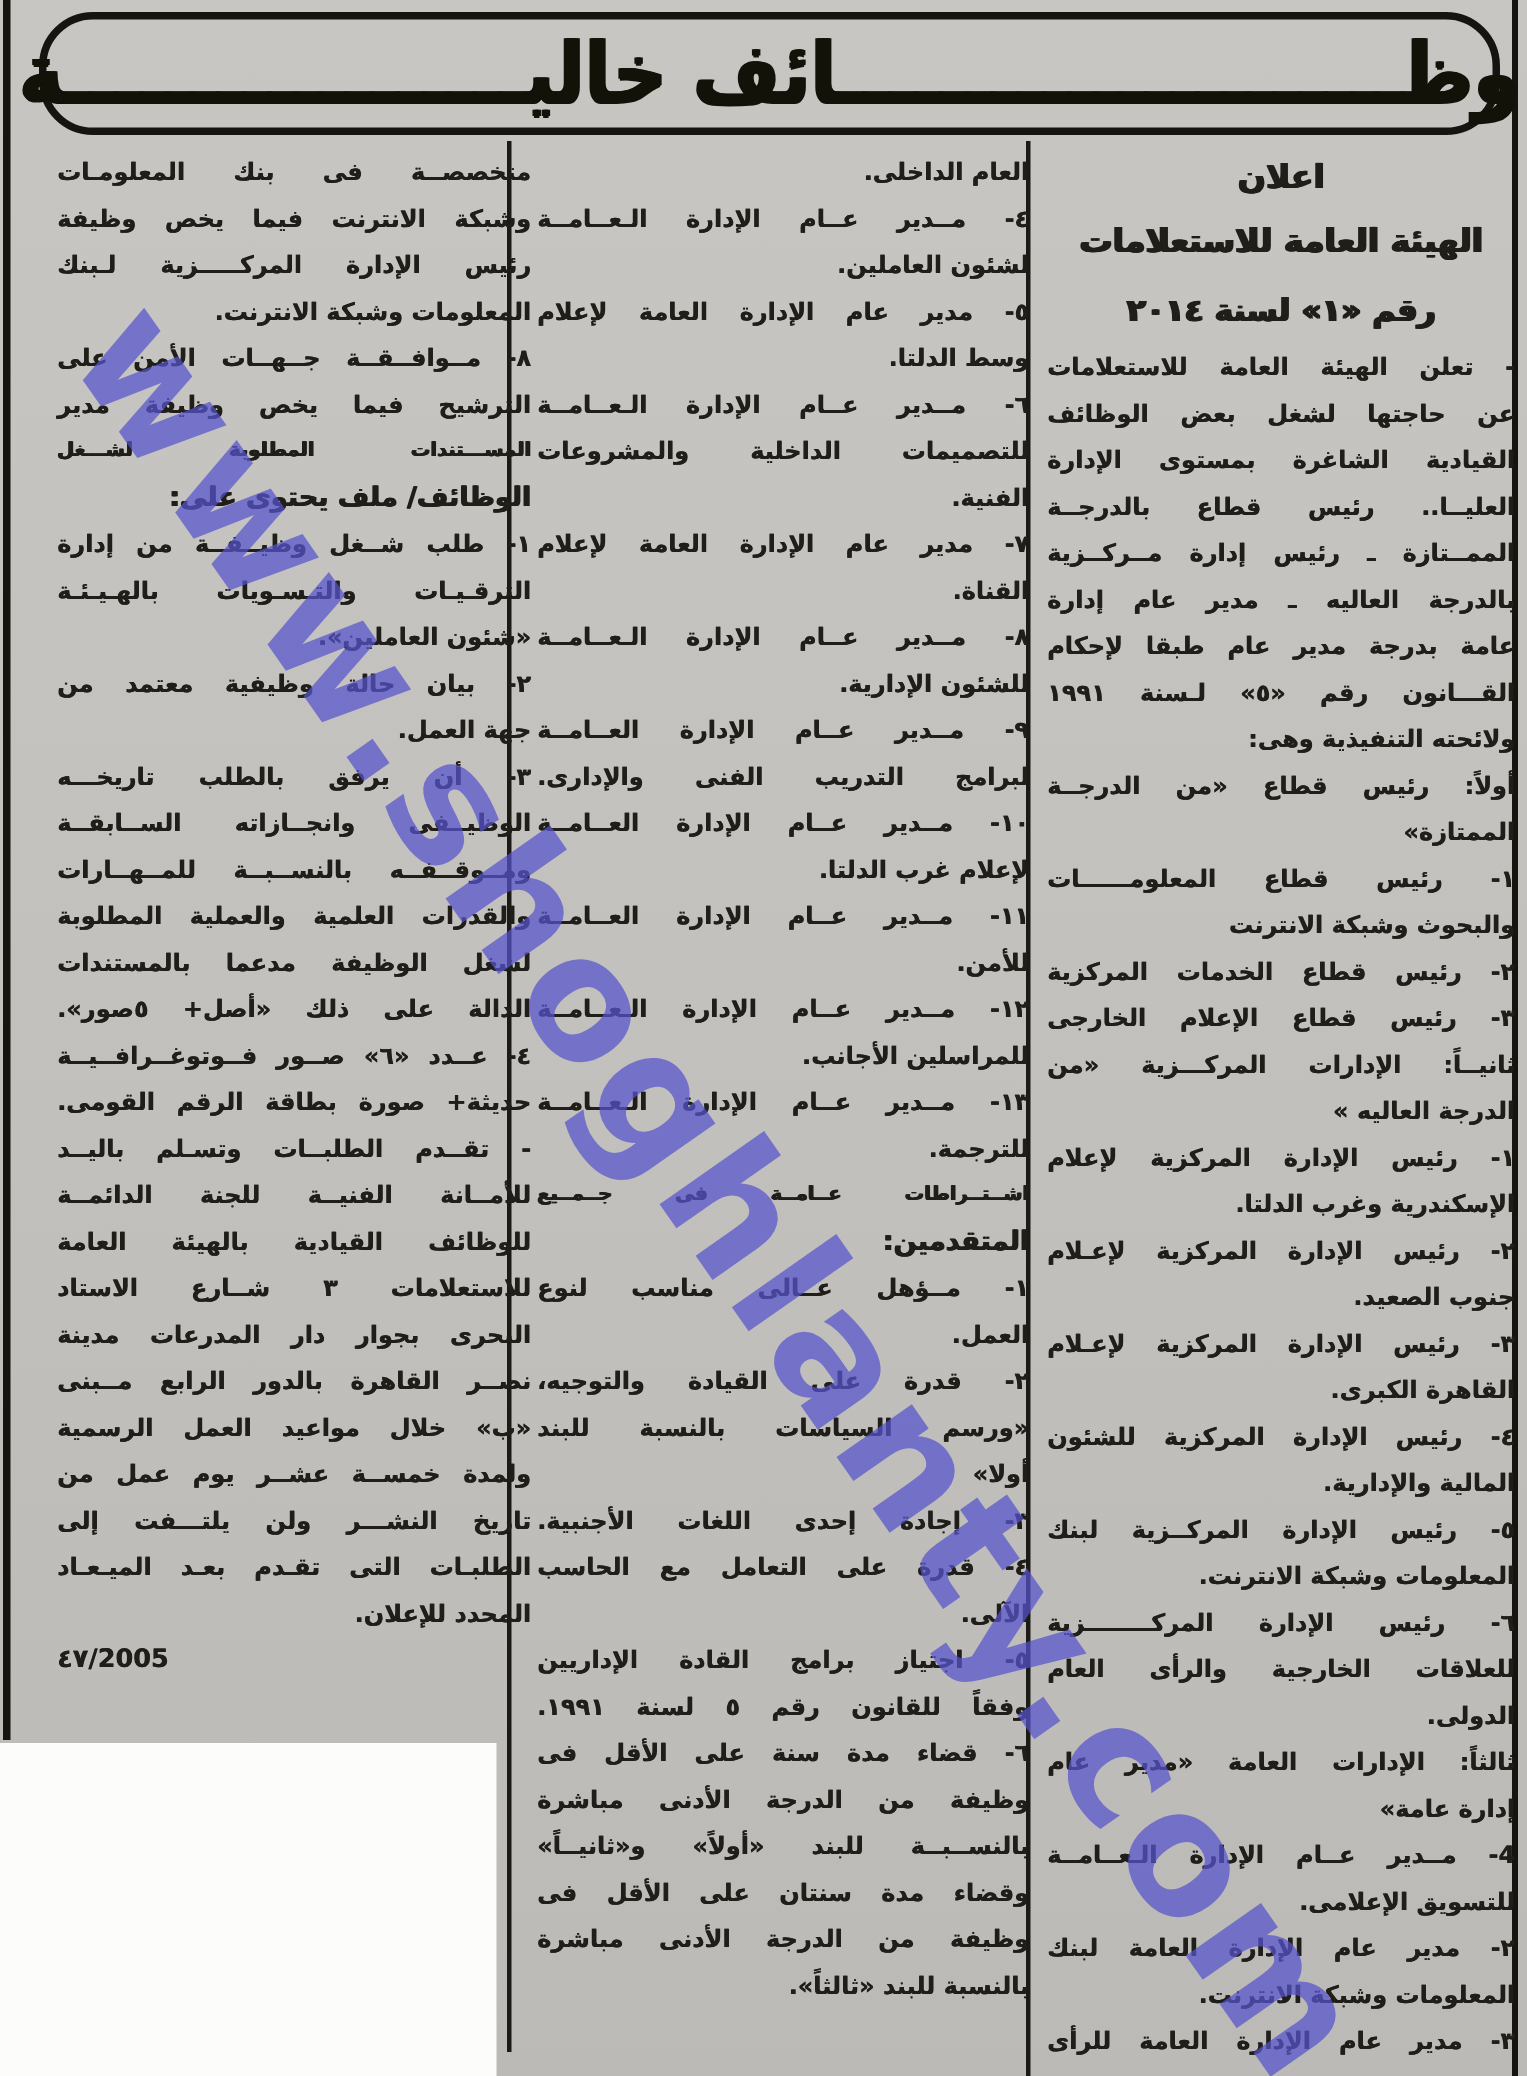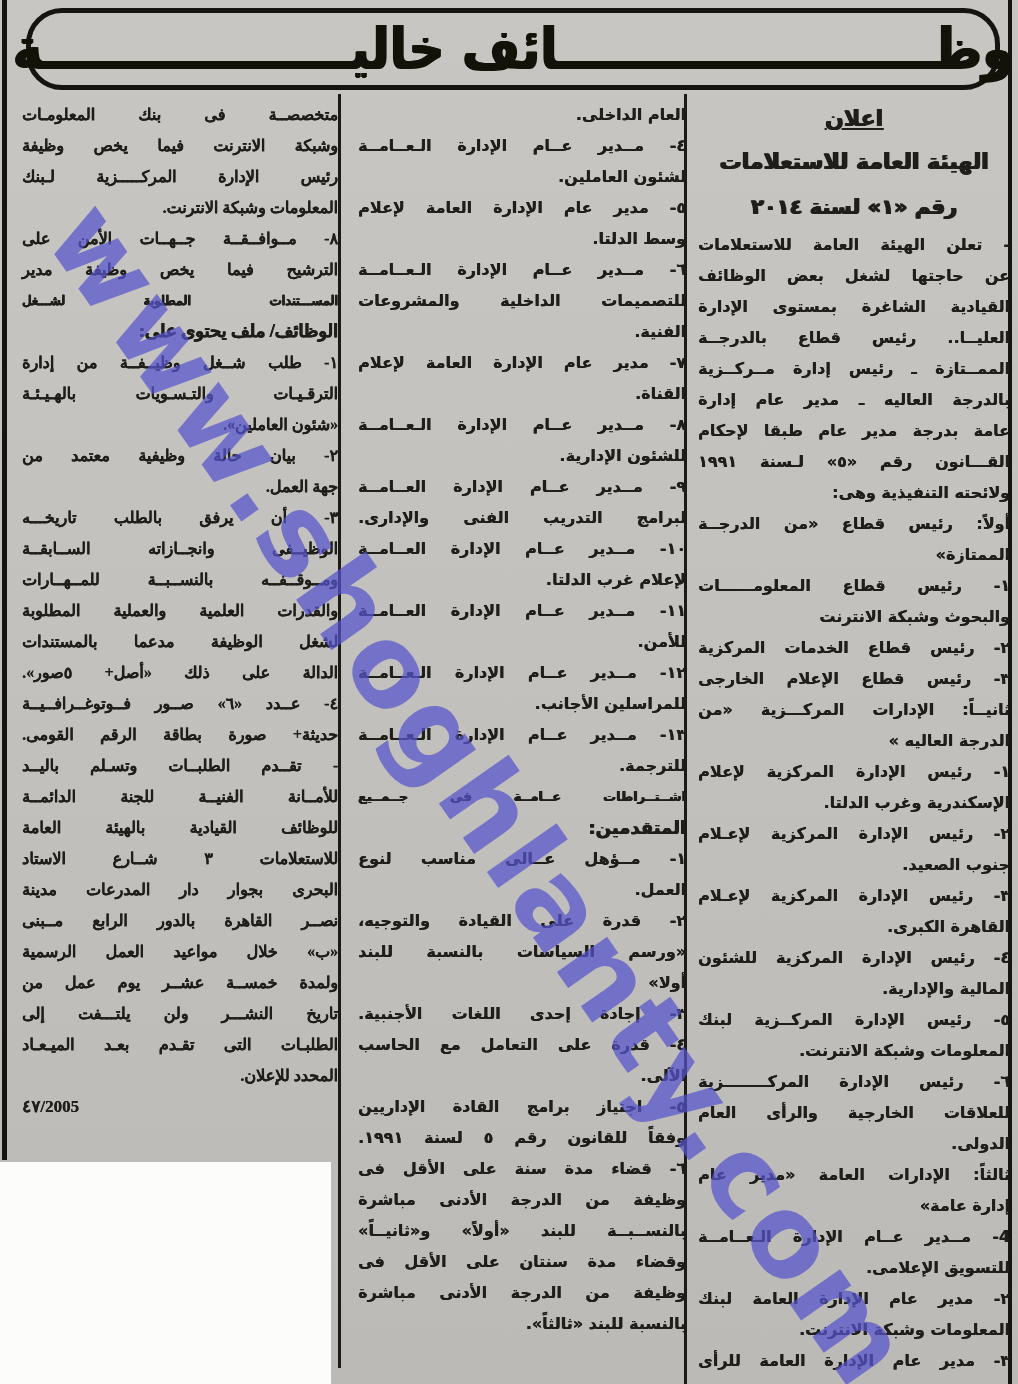--- a/index.html
+++ b/index.html
@@ -22,36 +22,36 @@
   .banner-text{
     direction:rtl;white-space:nowrap;font-weight:700;font-size:50px;color:#131208;
     transform:scaleY(1.12);
     text-shadow:1px 0 0 currentColor,-1px 0 0 currentColor,0 1px 0 currentColor;
   }
 
   
   .col{position:absolute;top:97px;bottom:0;direction:rtl;z-index:1;}
   .col-right{left:692px;width:312px;padding:2px 6px 0 6px;}
   .col-middle{left:350px;width:328px;padding:2px 8px 0 8px;}
-  .col-left{left:16px;width:316px;padding:2px 6px 0 6px;font-family:Liberation Serif, serif;}
+  .col-left{left:32px;width:316px;padding:2px 6px 0 6px;}
 
   .divider{position:absolute;width:3px;background:#1c1a15;z-index:1;}
   .div-1{left:684px;top:94px;height:1290px;}
   .div-2{left:338px;top:94px;height:1274px;}
 
   
   .ln{
     direction:rtl;font-size:16px;line-height:31px;color:#201e19;font-weight:700;
     text-align:justify;text-align-last:justify;
     text-shadow:0.3px 0 0 currentColor;
   }
   .ln.e{text-align-last:right;}
   .ln.b{font-size:13px;text-shadow:0.6px 0 0 currentColor,-0.3px 0 0 currentColor;}
   .ln.be{font-size:18px;text-align-last:right;text-shadow:0.6px 0 0 currentColor,-0.3px 0 0 currentColor;}
-  .ln.h1{font-size:22px;line-height:40px;text-align:center;text-align-last:center;text-shadow:0.8px 0 0 currentColor,-0.4px 0 0 currentColor;text-decoration:underline;}
+  .ln.h1{font-size:22px;line-height:40px;text-align:center;text-align-last:center;text-shadow:0.8px 0 0 currentColor,-0.4px 0 0 currentColor;}
   .ln.h2{font-size:22px;line-height:46px;text-align:center;text-align-last:center;text-shadow:1px 0 0 currentColor,-0.6px 0 0 currentColor;}
   .ln.h3{font-size:21px;line-height:44px;text-align:center;text-align-last:center;text-shadow:1px 0 0 currentColor,-0.6px 0 0 currentColor;}
   .ln.pl{text-align:left;text-align-last:left;font-size:17px;}
 
   
   .white-cut{position:absolute;left:0;top:1162px;width:331px;height:222px;background:#fcfcfa;z-index:2;}
 
   
   .watermark{
     position:absolute;left:128px;top:178px;z-index:5;

